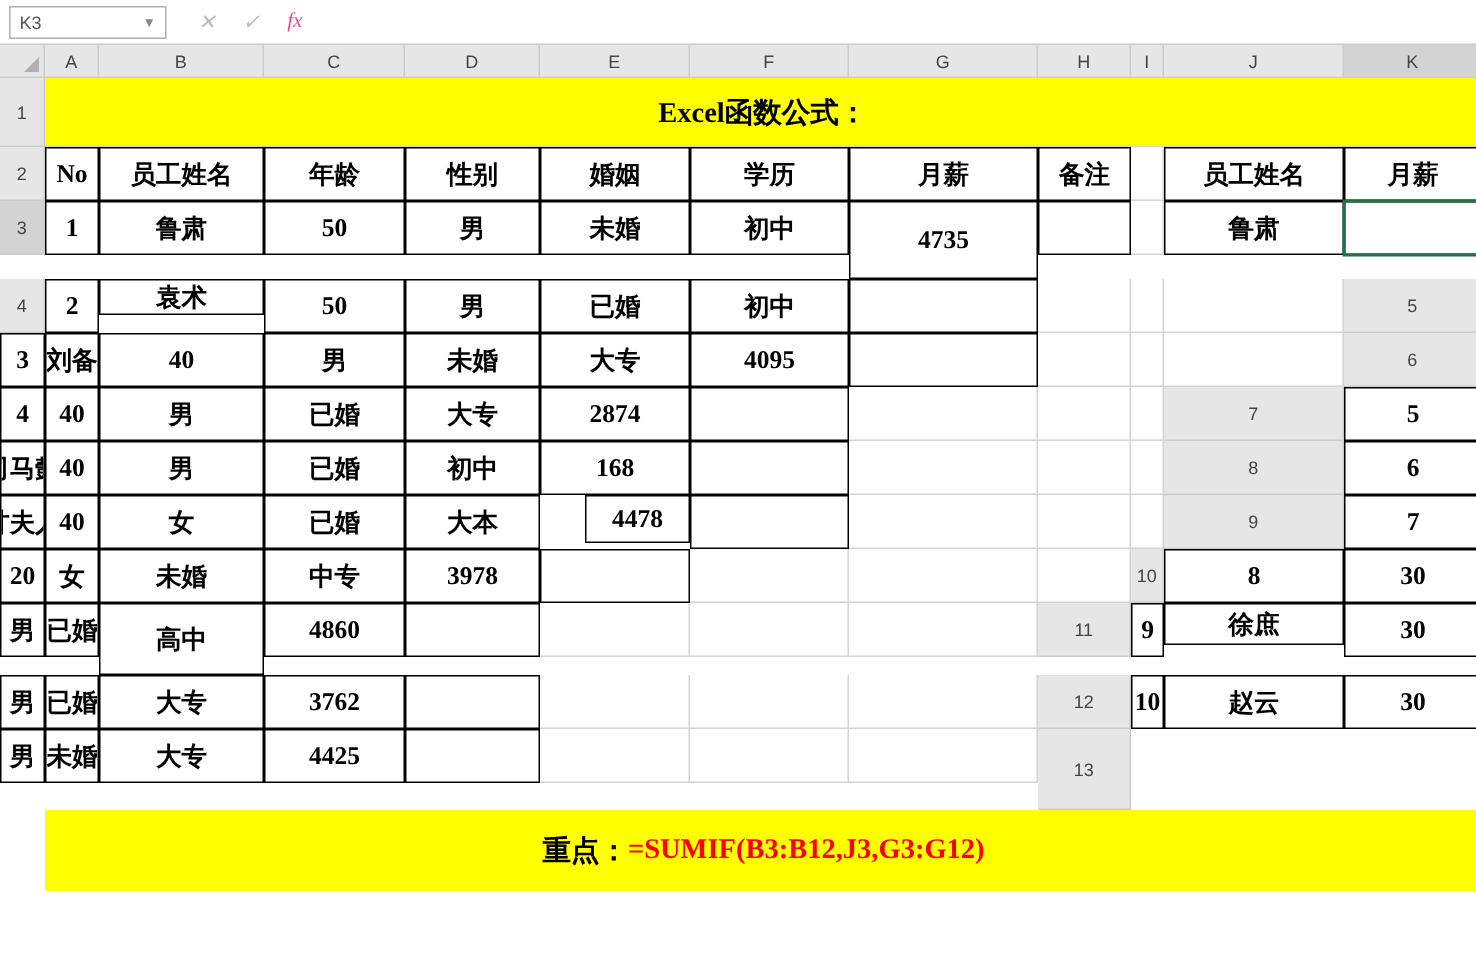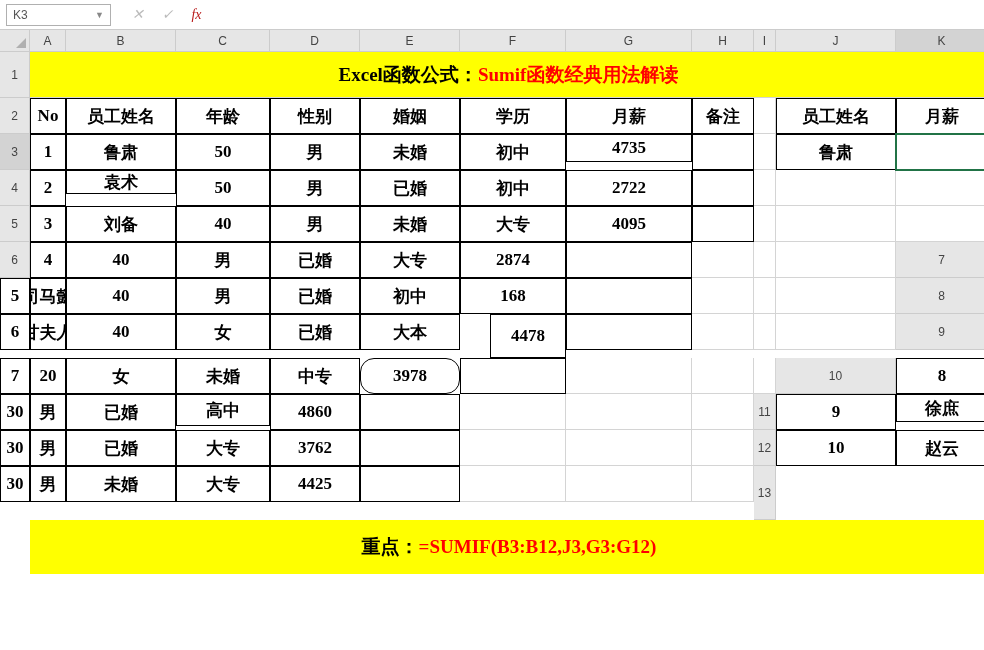--- a/index.html
+++ b/index.html
@@ -33,21 +33,21 @@
   .fb-icons {
     display: flex;
     align-items: center;
     gap: 18px;
     padding: 0 14px;
     color: #bbb;
     font-size: 14px;
     font-style: italic;
     font-family: "Times New Roman", serif;
   }
-  .fb-icons .fx { font-style: italic; font-weight:normal; color:#b91c1c; }
+  .fb-icons .fx { font-style: italic; font-weight:normal; color:#ec4899; }
   .fb-input {
     flex: 1;
     height: 22px;
   }
 
   .sheet {
     display: grid;
     grid-template-columns: 30px 36px 110px 94px 90px 100px 106px 126px 62px 22px 120px 92px;
     font-size: 12px;
   }
@@ -159,21 +159,20 @@
   <div class="col-head">G</div>
   <div class="col-head">H</div>
   <div class="col-head">I</div>
   <div class="col-head">J</div>
   <div class="col-head sel">K</div>
 
   <div class="data-row r1">
     <div class="row-head" style="height:46px">1</div>
     <div class="title-merged">
       <span>Excel函数公式：</span>
-        <span class="title-red">Sumif函数经典用法解读</span>
     </div>
   </div>
 
   <div class="data-row rN">
     <div class="row-head">2</div>
     <div class="cell bcell">No</div>
     <div class="cell bcell">员工姓名</div>
     <div class="cell bcell">年龄</div>
     <div class="cell bcell">性别</div>
     <div class="cell bcell">婚姻</div>
@@ -185,33 +184,32 @@
     <div class="cell bcell">月薪</div>
   </div>
 
 <div class="row-head sel" style="height: 36px;">3</div>
     <div class="cell bcell" style="height: 36px;">1</div>
     <div class="cell bcell" style="height: 36px;">鲁肃</div>
     <div class="cell bcell" style="height: 36px;">50</div>
     <div class="cell bcell" style="height: 36px;">男</div>
     <div class="cell bcell" style="height: 36px;">未婚</div>
     <div class="cell bcell" style="height: 36px;">初中</div>
-    <div class="cell bcell" style="height: 28px;">4735</div>
+    <div class="cell bcell" style="height: 52px;">4735</div>
     <div class="cell bcell" style="height: 36px;"></div>
     <div class="cell plain plain-cell" style="height: 36px;"></div>
     <div class="cell bcell" style="height: 36px;">鲁肃</div>
     <div class="cell bcell selected" style="height: 36px;"></div>
     <div class="row-head" style="height: 36px;">4</div>
     <div class="cell bcell" style="height: 36px;">2</div>
     <div class="cell bcell" style="height: 24px;">袁术</div>
     <div class="cell bcell" style="height: 36px;">50</div>
     <div class="cell bcell" style="height: 36px;">男</div>
     <div class="cell bcell" style="height: 36px;">已婚</div>
     <div class="cell bcell" style="height: 36px;">初中</div>
-    <div class="cell bcell" style="height: 36px;">2722</div>
     <div class="cell bcell" style="height: 36px;"></div>
     <div class="cell plain plain-cell" style="height: 36px;"></div>
     <div class="cell plain plain-cell" style="height: 36px;"></div>
     <div class="cell plain plain-cell" style="height: 36px;"></div>
     <div class="row-head" style="height: 36px;">5</div>
     <div class="cell bcell" style="height: 36px;">3</div>
     <div class="cell bcell" style="height: 36px;">刘备</div>
     <div class="cell bcell" style="height: 36px;">40</div>
     <div class="cell bcell" style="height: 36px;">男</div>
     <div class="cell bcell" style="height: 36px;">未婚</div>
@@ -244,42 +242,42 @@
     <div class="cell plain plain-cell" style="height: 36px;"></div>
     <div class="cell plain plain-cell" style="height: 36px;"></div>
     <div class="cell plain plain-cell" style="height: 36px;"></div>
     <div class="row-head" style="height: 36px;">8</div>
     <div class="cell bcell" style="height: 36px;">6</div>
     <div class="cell bcell" style="height: 36px; font-family: Liberation Mono, monospace;">甘夫人</div>
     <div class="cell bcell" style="height: 36px;">40</div>
     <div class="cell bcell" style="height: 36px;">女</div>
     <div class="cell bcell" style="height: 36px;">已婚</div>
     <div class="cell bcell" style="height: 36px;">大本</div>
-    <div class="cell bcell" style="height: 44px; margin-left: 30px;">4478</div>
+    <div class="cell bcell" style="height: 32px; margin-left: 30px;">4478</div>
     <div class="cell bcell" style="height: 36px;"></div>
     <div class="cell plain plain-cell" style="height: 36px;"></div>
     <div class="cell plain plain-cell" style="height: 36px;"></div>
     <div class="cell plain plain-cell" style="height: 36px;"></div>
     <div class="row-head" style="height: 36px;">9</div>
     <div class="cell bcell" style="height: 36px;">7</div>
     <div class="cell bcell" style="height: 36px;">20</div>
     <div class="cell bcell" style="height: 36px;">女</div>
     <div class="cell bcell" style="height: 36px;">未婚</div>
     <div class="cell bcell" style="height: 36px;">中专</div>
-    <div class="cell bcell" style="height: 36px; border-radius: 14px;">3978</div>
+    <div class="cell bcell" style="height: 36px;">3978</div>
     <div class="cell bcell" style="height: 36px;"></div>
     <div class="cell plain plain-cell" style="height: 36px;"></div>
     <div class="cell plain plain-cell" style="height: 36px;"></div>
     <div class="cell plain plain-cell" style="height: 36px;"></div>
     <div class="row-head" style="height: 36px;">10</div>
     <div class="cell bcell" style="height: 36px;">8</div>
     <div class="cell bcell" style="height: 36px;">30</div>
     <div class="cell bcell" style="height: 36px;">男</div>
     <div class="cell bcell" style="height: 36px;">已婚</div>
-    <div class="cell bcell" style="height: 32px;">高中</div>
+    <div class="cell bcell" style="height: 48px;">高中</div>
     <div class="cell bcell" style="height: 36px;">4860</div>
     <div class="cell bcell" style="height: 36px;"></div>
     <div class="cell plain plain-cell" style="height: 36px;"></div>
     <div class="cell plain plain-cell" style="height: 36px;"></div>
     <div class="cell plain plain-cell" style="height: 36px;"></div>
     <div class="row-head" style="height: 36px;">11</div>
     <div class="cell bcell" style="height: 36px;">9</div>
     <div class="cell bcell" style="height: 28px;">徐庶</div>
     <div class="cell bcell" style="height: 36px;">30</div>
     <div class="cell bcell" style="height: 36px;">男</div>

